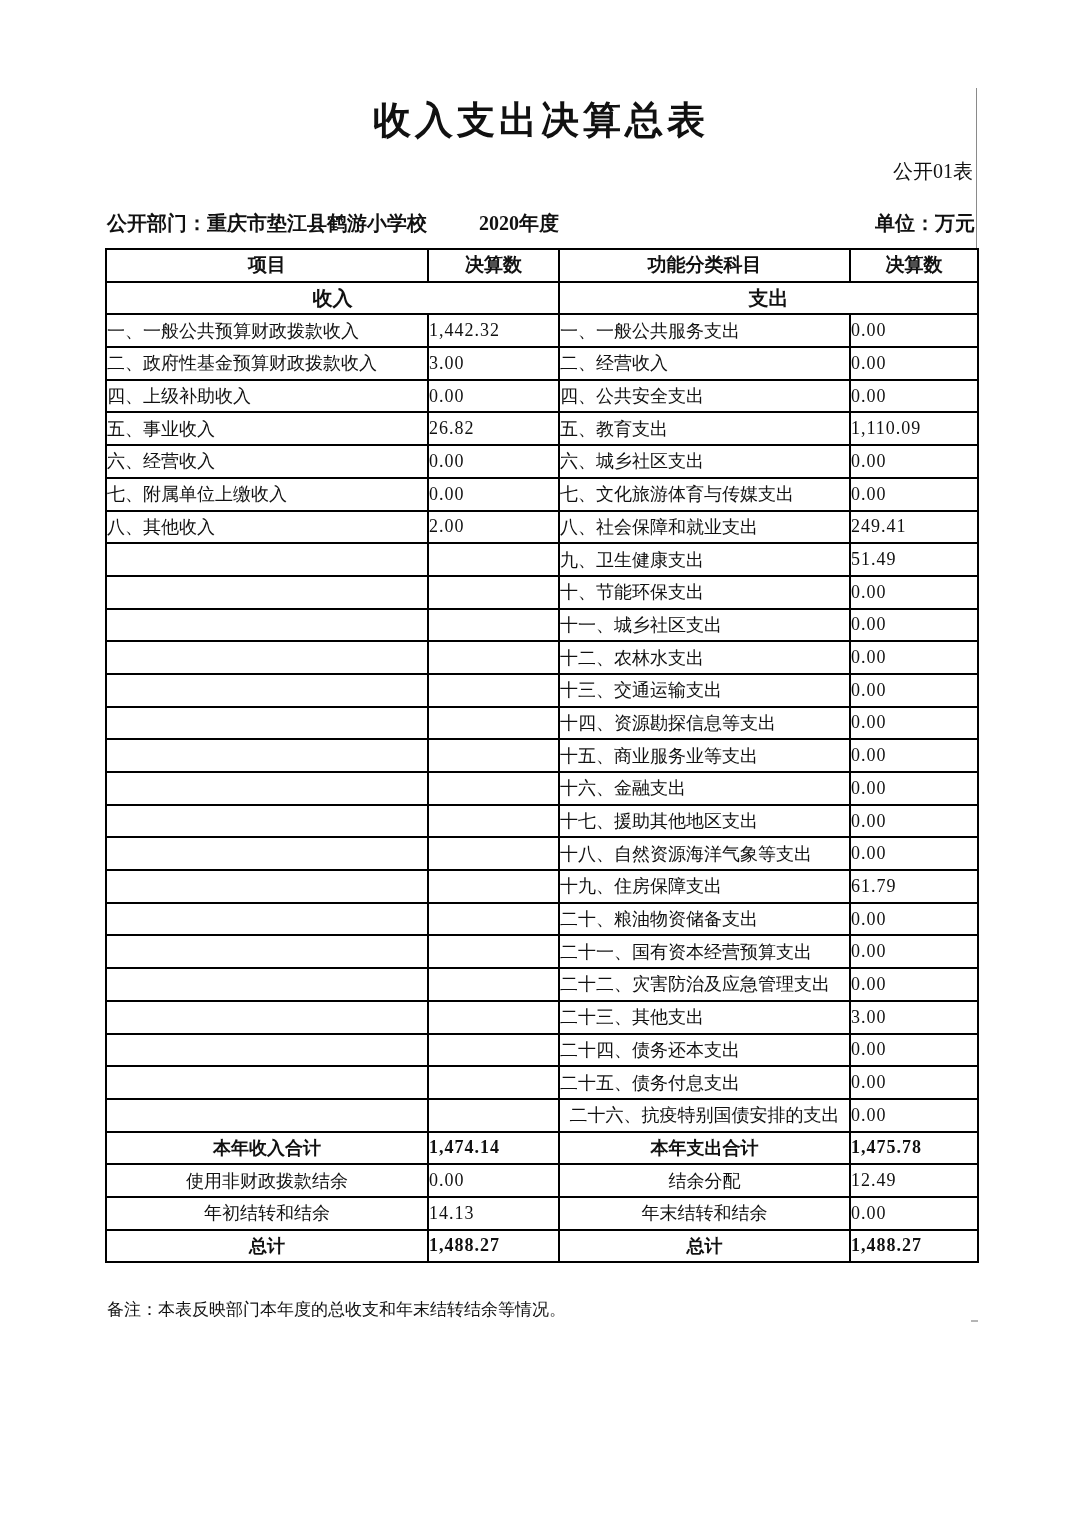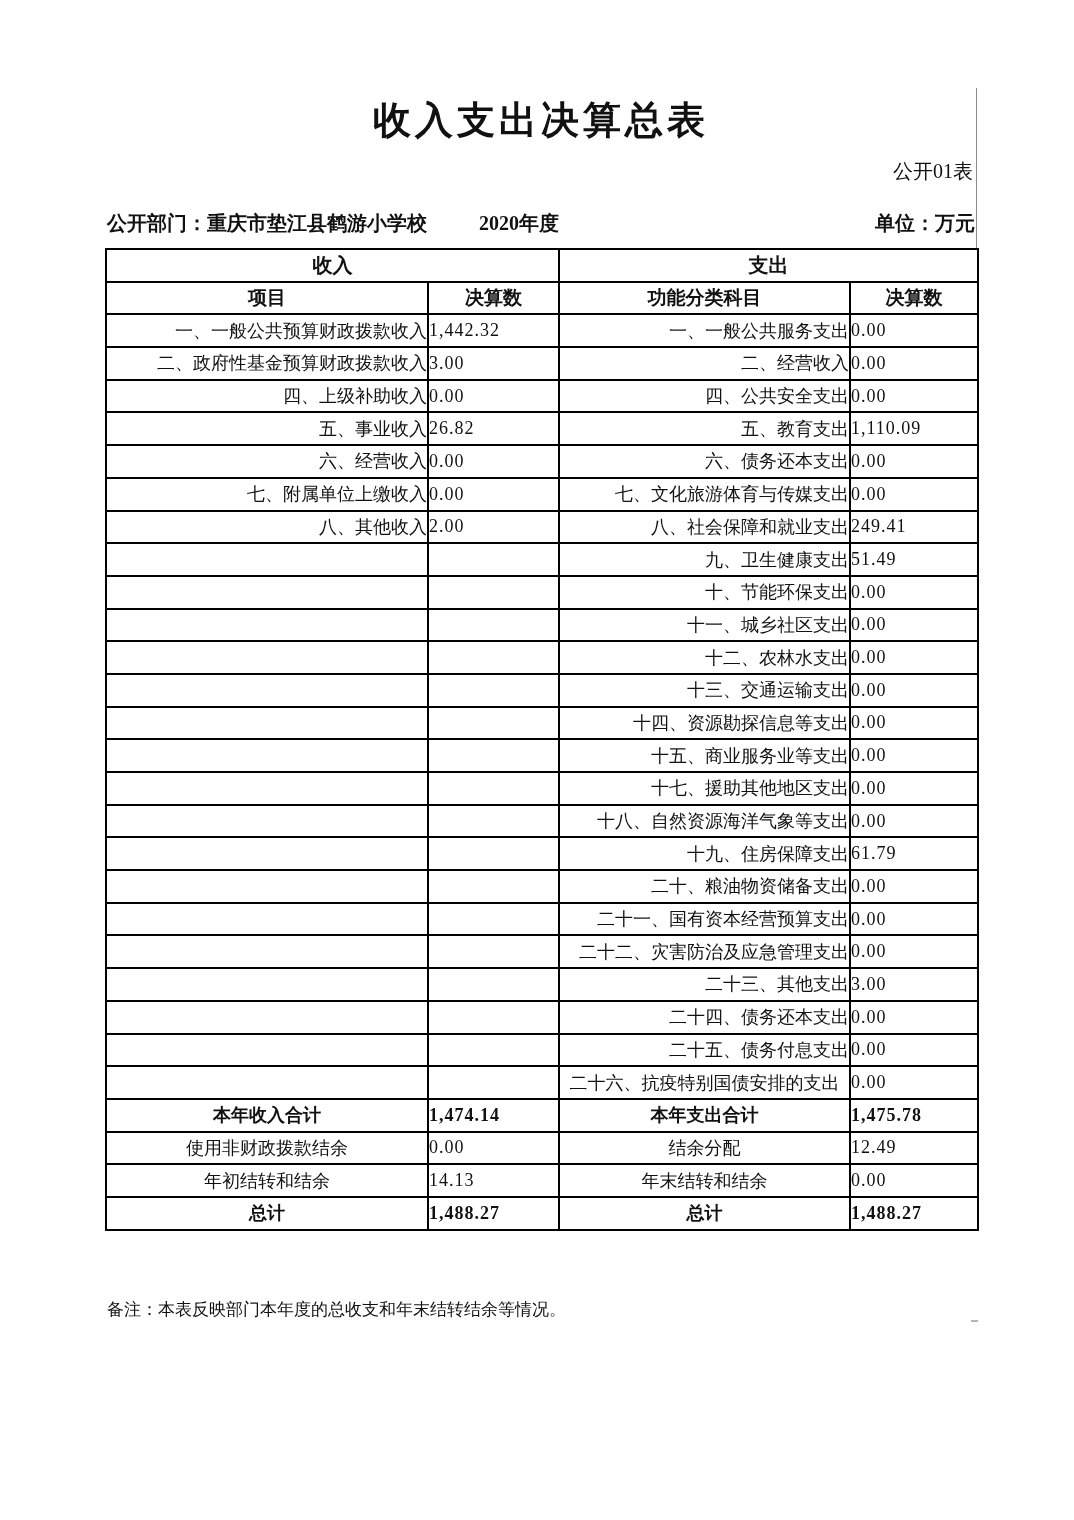--- a/index.html
+++ b/index.html
@@ -84,21 +84,21 @@
     font-size: 20px;
     font-weight: bold;
     text-align: center;
   }
   th.col-head {
     font-size: 19px;
     font-weight: bold;
     text-align: center;
   }
   td.item {
-    text-align: right;
+    text-align: left;
     padding-left: 6px;
   }
   td.item.center { text-align: center; padding-left: 0; }
   td.num {
     text-align: left;
     padding-right: 6px;
     letter-spacing: 1px;
   }
   tr.summary td.item { text-align: center; padding-left: 0; }
   tr.summary.bold td { font-weight: bold; }
@@ -130,29 +130,29 @@
 
   <table class="accounts">
     <colgroup>
       <col style="width:322px">
       <col style="width:131px">
       <col style="width:291px">
       <col style="width:128px">
     </colgroup>
     <thead>
       <tr>
-        <th class="section-head" colspan="2">收入</th>
-        <th class="section-head" colspan="2">支出</th>
-      </tr>
-      <tr>
         <th class="col-head">项目</th>
         <th class="col-head">决算数</th>
         <th class="col-head">功能分类科目</th>
         <th class="col-head">决算数</th>
       </tr>
+      <tr>
+        <th class="section-head" colspan="2">收入</th>
+        <th class="section-head" colspan="2">支出</th>
+      </tr>
     </thead>
     <tbody id="rows-body">
         <tr>
           <td class="item">一、一般公共预算财政拨款收入</td>
           <td class="num">1,442.32</td>
           <td class="item">一、一般公共服务支出</td>
           <td class="num">0.00</td>
         </tr>
         <tr>
           <td class="item">二、政府性基金预算财政拨款收入</td>
@@ -168,21 +168,21 @@
         </tr>
         <tr>
           <td class="item">五、事业收入</td>
           <td class="num">26.82</td>
           <td class="item">五、教育支出</td>
           <td class="num">1,110.09</td>
         </tr>
         <tr>
           <td class="item">六、经营收入</td>
           <td class="num">0.00</td>
-          <td class="item">六、债务还本支出</td>
+          <td class="item">六、城乡社区支出</td>
           <td class="num">0.00</td>
         </tr>
         <tr>
           <td class="item">七、附属单位上缴收入</td>
           <td class="num">0.00</td>
           <td class="item">七、文化旅游体育与传媒支出</td>
           <td class="num">0.00</td>
         </tr>
         <tr>
           <td class="item">八、其他收入</td>
@@ -223,20 +223,26 @@
         <tr>
           <td class="item"></td>
           <td class="num"></td>
           <td class="item">十四、资源勘探信息等支出</td>
           <td class="num">0.00</td>
         </tr>
         <tr>
           <td class="item"></td>
           <td class="num"></td>
           <td class="item">十五、商业服务业等支出</td>
+          <td class="num">0.00</td>
+        </tr>
+        <tr>
+          <td class="item"></td>
+          <td class="num"></td>
+          <td class="item">十六、金融支出</td>
           <td class="num">0.00</td>
         </tr>
         <tr>
           <td class="item"></td>
           <td class="num"></td>
           <td class="item">十七、援助其他地区支出</td>
           <td class="num">0.00</td>
         </tr>
         <tr>
           <td class="item"></td>

